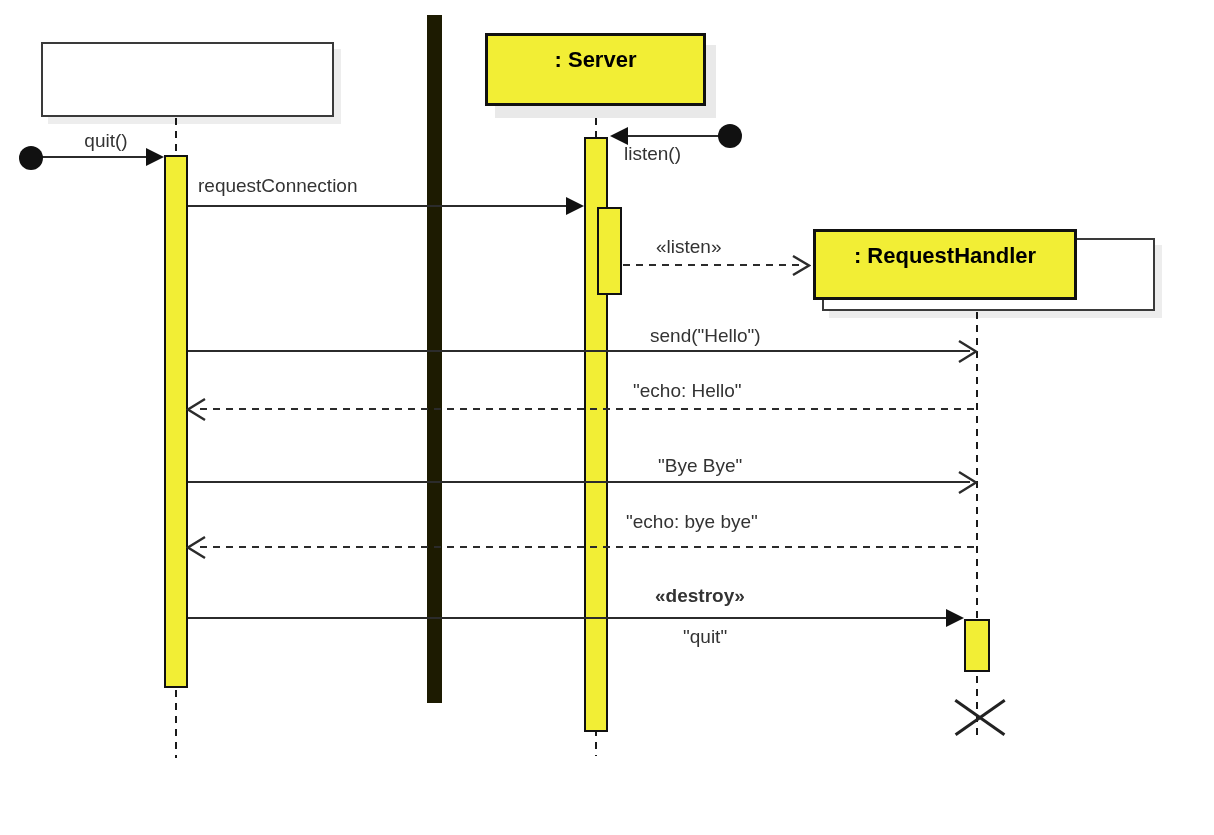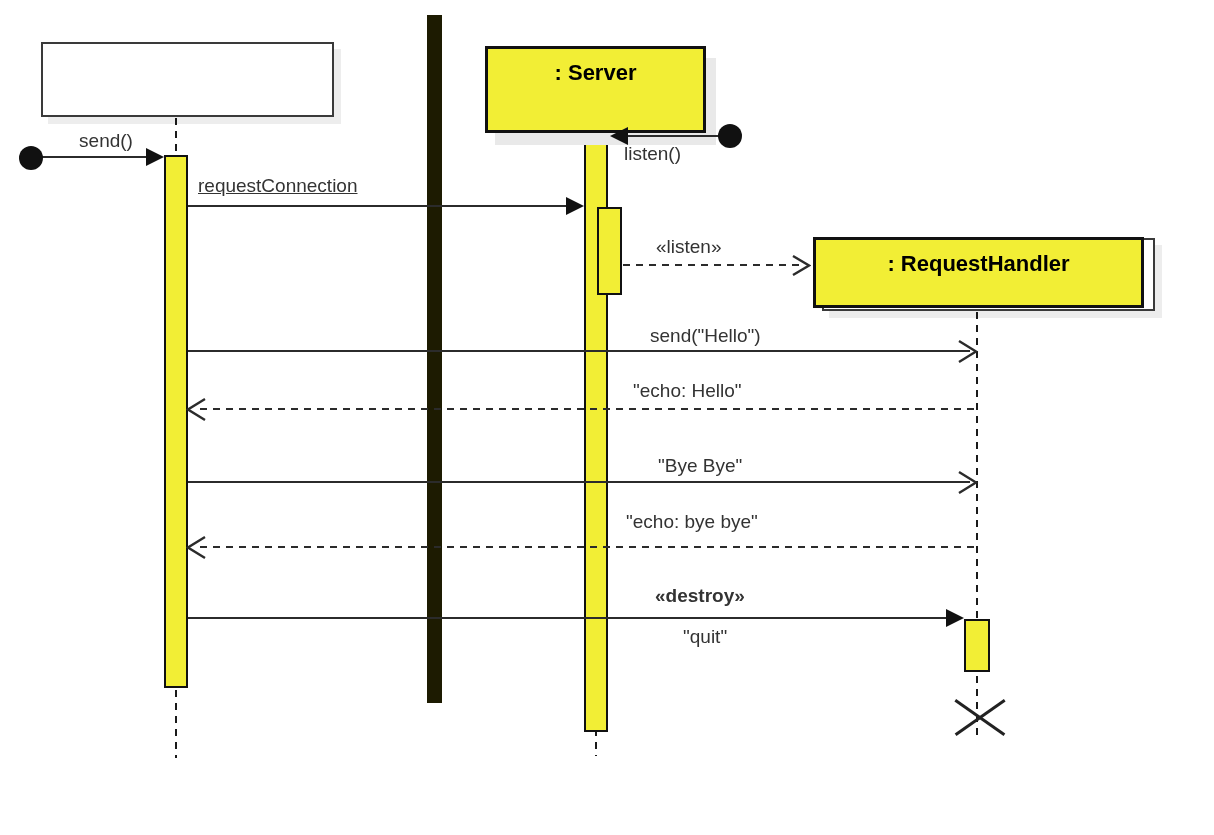--- a/index.html
+++ b/index.html
@@ -47,42 +47,42 @@
 
   <div class="partition"></div>
 
   <div class="act" style="left:164px;top:155px;width:24px;height:533px;"></div>
   <div class="act" style="left:584px;top:137px;width:24px;height:595px;"></div>
   <div class="act nested" style="left:597px;top:207px;width:25px;height:88px;"></div>
   <div class="act nested" style="left:964px;top:619px;width:26px;height:53px;"></div>
 
   <div class="obj-back" style="left:41px;top:42px;width:289px;height:71px;"></div>
 
-  <div class="obj soft-shadow" style="left:485px;top:46px;width:221px;height:87px;">
+  <div class="obj soft-shadow" style="left:485px;top:33px;width:221px;height:73px;">
     <span>: Server</span>
   </div>
 
   <div class="obj-back" style="left:822px;top:238px;width:329px;height:69px;"></div>
-  <div class="obj" style="left:813px;top:237px;width:331px;height:71px;">
+  <div class="obj" style="left:813px;top:229px;width:264px;height:71px;">
     <span>: RequestHandler</span>
   </div>
 
   <div class="mcircle" style="left:19px;top:146px;"></div>
   <div class="mline" style="left:31px;top:156px;width:117px;"></div>
   <div class="tri-r" style="left:146px;top:148px;"></div>
-  <div class="mlabel" style="left:60px;top:130px;width:92px;text-align:center;">send()</div>
+  <div class="mlabel" style="left:60px;top:130px;width:92px;text-align:center;">quit()</div>
 
   <div class="mcircle" style="left:718px;top:124px;"></div>
   <div class="mline" style="left:626px;top:135px;width:96px;"></div>
   <div class="tri-l" style="left:610px;top:127px;"></div>
   <div class="mlabel" style="left:624px;top:143px;">listen()</div>
 
   <div class="mline" style="left:188px;top:205px;width:380px;"></div>
   <div class="tri-r" style="left:566px;top:197px;"></div>
-  <div class="mlabel" style="left:198px;top:175px;text-decoration:underline;">requestConnection</div>
+  <div class="mlabel" style="left:198px;top:175px;">requestConnection</div>
 
   <div class="mdash" style="left:623px;top:264px;width:180px;"></div>
   <svg class="ohead" style="left:791px;top:254px;" width="20" height="23">
     <path d="M2 2 L18 11.5 L2 21" fill="none" stroke="#2b2b2b" stroke-width="2.4"></path>
   </svg>
   <div class="mlabel" style="left:656px;top:236px;">«listen»</div>
 
   <div class="mline" style="left:188px;top:350px;width:782px;"></div>
   <svg class="ohead" style="left:957px;top:339px;" width="22" height="25">
     <path d="M2 2 L19 12.5 L2 23" fill="none" stroke="#2b2b2b" stroke-width="2.4"></path>

